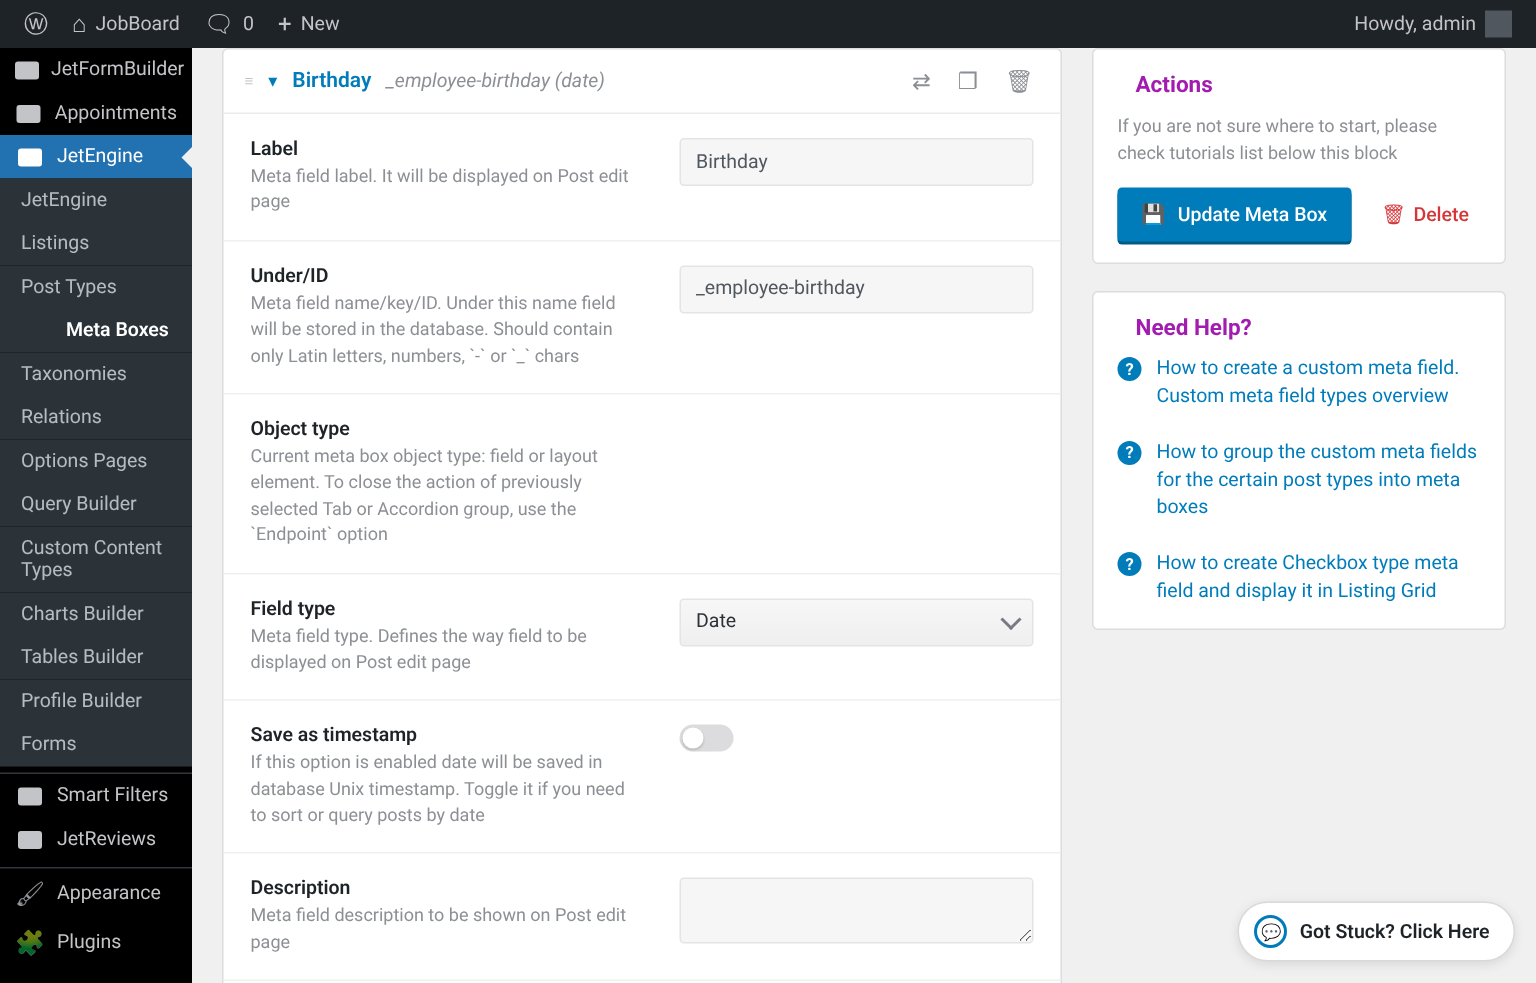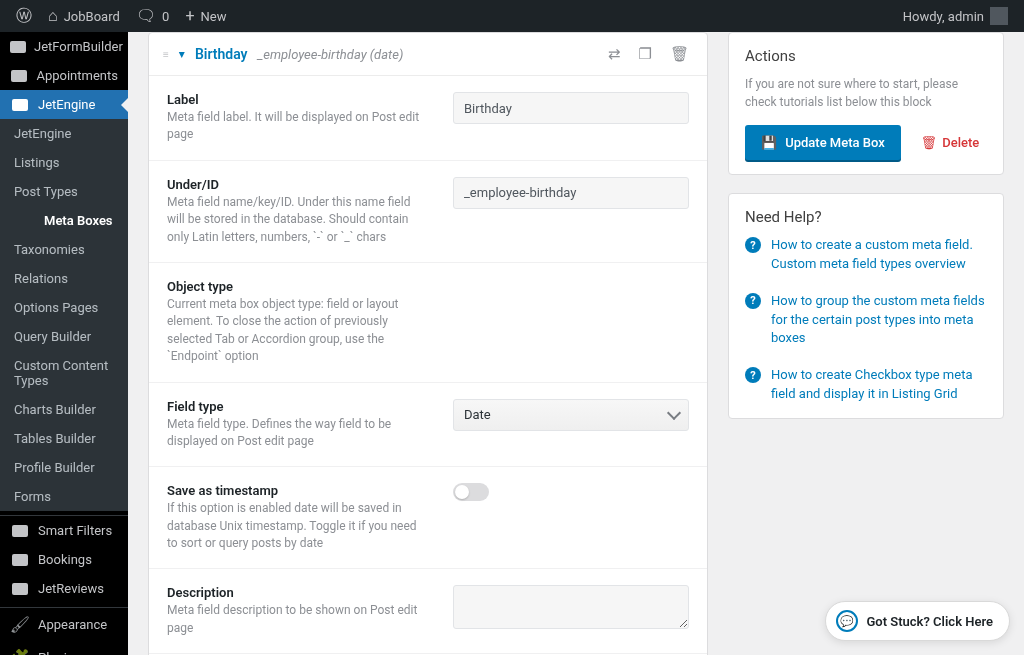--- a/index.html
+++ b/index.html
@@ -53,21 +53,21 @@
   .sel { background:linear-gradient(#f7f7f7,#efefef); color:#2c3338; appearance:none; -webkit-appearance:none; position:relative; }
   .sel-wrap { position:relative; width:100%; }
   .sel-wrap::after { content:""; position:absolute; right:10px; top:50%; width:8px; height:8px; border-right:2px solid #787c82; border-bottom:2px solid #787c82; transform:translateY(-70%) rotate(45deg); pointer-events:none; }
   textarea.txt-input { height:44px; resize:both; }
 
   .toggle { width:36px; height:18px; border-radius:9px; background:#dcdcde; position:relative; cursor:pointer; }
   .toggle::after { content:""; position:absolute; width:14px; height:14px; border-radius:50%; background:#fff; top:2px; left:2px; box-shadow:0 1px 2px rgba(0,0,0,.2); }
 
   
   .panel { background:#fff; border:1px solid #dcdcde; border-radius:4px; padding:14px 16px; margin-bottom:18px; }
-  .panel h3 { font-size:15px; font-weight:400; margin-bottom:10px; color:#404040; }
+  .panel h3 { font-size:15px; font-weight:700; margin-bottom:10px; color:#a21caf;margin-left:12px; }
   .panel .hint { font-size:12px; color:#8c8f94; line-height:1.5; margin-bottom:14px; }
   .actions-row { display:flex; align-items:center; gap:20px; }
   .btn-primary { background:#007cba; color:#fff; border:none; border-radius:3px; padding:10px 16px; font-size:13px; font-weight:500; display:flex; align-items:center; gap:8px; cursor:pointer; box-shadow:0 2px 0 #005a87; }
   .btn-delete { color:#d63638; background:none; border:none; font-size:13px; display:flex; align-items:center; gap:5px; cursor:pointer; font-weight:500; }
   .help-list { display:flex; flex-direction:column; gap:18px; }
   .help-item { display:flex; gap:10px; align-items:flex-start; }
   .help-item .qm { width:16px; height:16px; border-radius:50%; background:#007cba; color:#fff; font-size:11px; display:flex; align-items:center; justify-content:center; flex:0 0 16px; margin-top:1px; font-weight:700; }
   .help-item a { color:#007cba; font-size:13px; text-decoration:none; line-height:1.45; }
 
   
@@ -168,26 +168,20 @@
       <div class="menu-li sub">
           <span>Forms</span>
         </div>
 
       <div class="menu-sep"></div>
       <div class="menu-li">
           <span class="menu-icon">
             <span class="je-ic"></span>
           </span>
           <span>Smart Filters</span>
-        </div>
-      <div class="menu-li">
-          <span class="menu-icon">
-            <span class="je-ic"></span>
-          </span>
-          <span>Bookings</span>
         </div>
       <div class="menu-li">
           <span class="menu-icon">
             <span class="je-ic"></span>
           </span>
           <span>JetReviews</span>
         </div>
 
       <div class="menu-sep"></div>
       <div class="menu-li">

